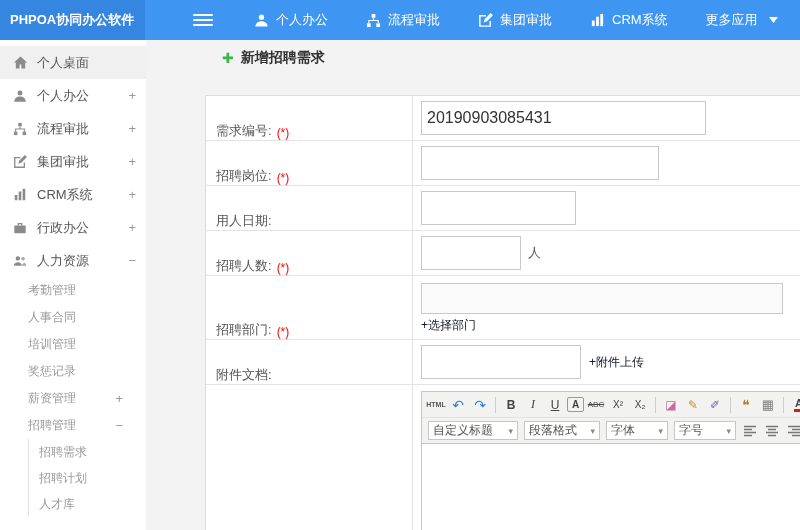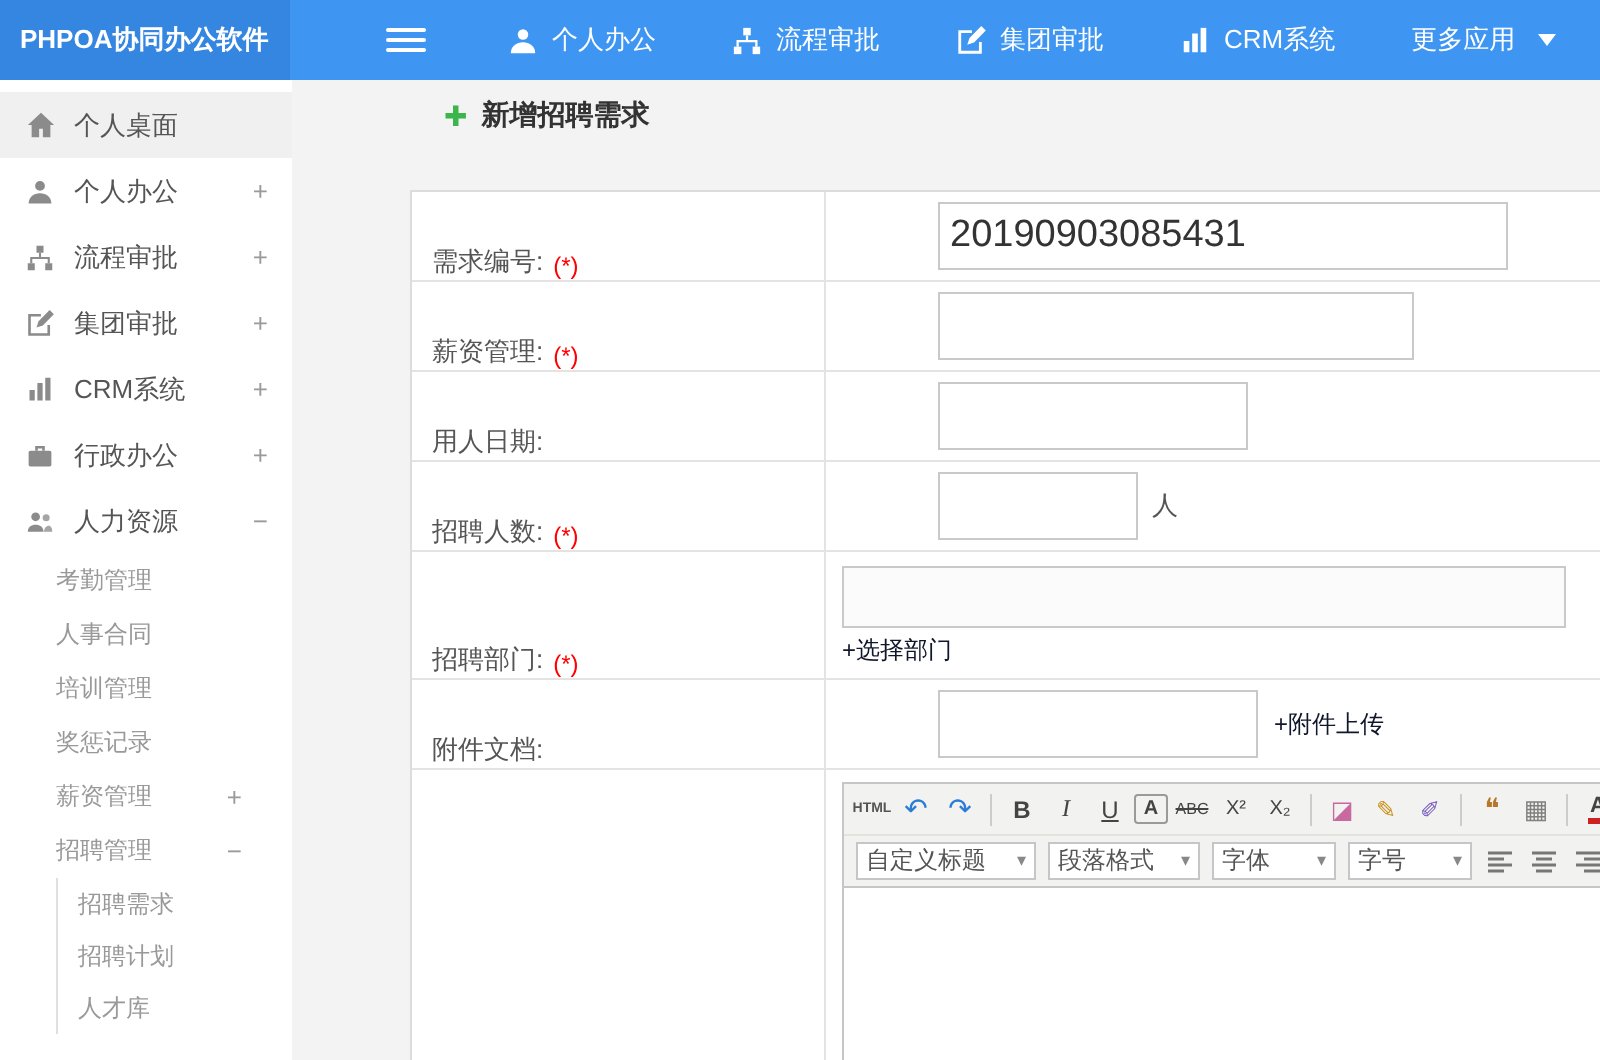--- a/index.html
+++ b/index.html
@@ -12,21 +12,21 @@
     display:flex; align-items:center; padding-left:10px; }
   .hamburger { width:20px; margin-left:48px; display:flex; flex-direction:column; justify-content:center; gap:3px; cursor:pointer; }
   .hamburger .bar { height:2px; background:#fff; border-radius:1px; }
   .topnav { display:flex; align-items:center; margin-left:22px; }
   .topnav-item { display:flex; align-items:center; gap:7px; color:#fff; font-size:13px; height:40px; padding:0 19px; cursor:pointer; white-space:nowrap; }
   .tn-icon { display:inline-flex; align-items:center; }
   .tn-caret { margin-left:4px; display:inline-flex; }
 
   
   .sidebar { position:absolute; left:0; top:40px; width:150px; bottom:0; background:#fff;
-    border-right:3px solid #6d28d9; padding-top:6px; overflow:hidden; }
+    border-right:1px solid #6d28d9; padding-top:6px; overflow:hidden; }
   .side-item { height:33px; display:flex; align-items:center; padding:0 10px 0 12px; color:#555; font-size:13px; cursor:pointer; }
   .side-item.active { background:#f0f0f0; }
   .s-icon { width:16px; height:16px; margin-right:9px; display:inline-flex; align-items:center; justify-content:center; }
   .s-exp { margin-left:auto; color:#9a9a9a; font-size:13px; padding-right:3px; }
   .sub-item { height:27px; display:flex; align-items:center; padding:0 12px 0 28px; color:#999; font-size:12px; cursor:pointer; }
   .sub-item .s-exp { padding-right:14px; }
   .side-subsub { margin-left:28px; border-left:1px solid #e0e0e0; }
   .subsub-item { height:26px; display:flex; align-items:center; padding-left:10px; color:#999; font-size:12px; cursor:pointer; }
 
   
@@ -36,22 +36,22 @@
   .plus-icon { color:#3cb54c; font-size:14px; font-weight:bold; }
 
   .form-table { position:absolute; left:59px; top:55px; width:720px; background:#fff; border:1px solid #dcdcdc; border-bottom:none; }
   .form-row { display:flex; border-bottom:1px solid #e3e3e3; min-height:35px; }
   .f-label { width:207px; flex-shrink:0; padding:0 8px 0 10px; display:flex; align-items:flex-end;
     border-right:1px solid #e3e3e3; color:#555; font-size:13px; }
   .req { color:#f00; margin-left:5px; font-size:12px; }
   .f-field { flex:1; display:flex; align-items:center; padding:5px 8px; }
   .f-field.col { flex-direction:column; align-items:flex-start; padding:7px 8px 5px 8px; gap:3px; }
   .f-field.top { align-items:flex-start; padding:6px 8px; }
-  .inp { height:24px; border:1px solid #c9c9c9; font-size:19px; padding:16px 5px; color:#333;
-    font-family:inherit; background:#fff; outline:none;margin-left:48px; }
+  .inp { height:24px; border:1px solid #c9c9c9; font-size:16px; padding:16px 5px; color:#333;
+    font-family:inherit; background:#fff; outline:none; }
   .w1 { width:285px; } .w2 { width:238px; } .w3 { width:155px; } .w4 { width:100px; } .w6 { width:160px; }
   .suffix { margin-left:7px; color:#555; }
   .ta { width:362px; height:44px; border:1px solid #c9c9c9; background:#fbfbfb; resize:none; font-family:inherit; outline:none; }
   .lnk { color:#0f172a; font-size:12px; text-decoration:none; cursor:pointer; }
   .f-field .lnk.inline { margin-left:8px; }
   .row-req { height:310px; }
 
   
   .editor { width:497px; border:1px solid #c6c6c6; background:#fff; }
   .ed-toolbar { background:#f2f2f0; display:flex; align-items:center; padding:2px 3px; height:26px; white-space:nowrap; overflow:hidden; }
@@ -265,21 +265,21 @@
         <span>需求编号:</span>
         <span class="req">(*)</span>
       </div>
       <div class="f-field">
         <input class="inp w1" type="text" value="20190903085431" style="">
       </div>
     </div>
 
     <div class="form-row">
       <div class="f-label">
-        <span>薪资管理:</span>
+        <span>招聘岗位:</span>
         <span class="req">(*)</span>
       </div>
       <div class="f-field">
         <input class="inp w2" type="text" value="" style="">
       </div>
     </div>
 
     <div class="form-row">
       <div class="f-label">
         <span>用人日期:</span>

